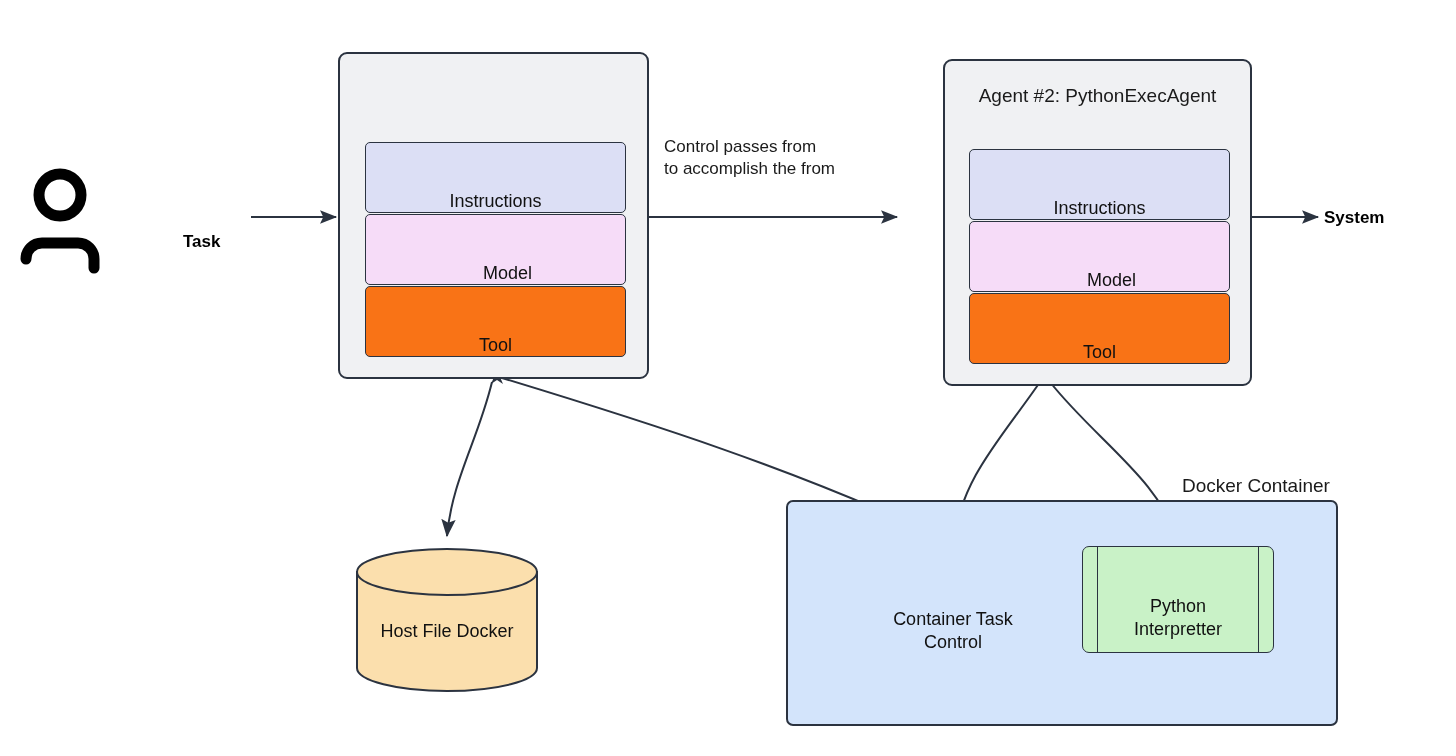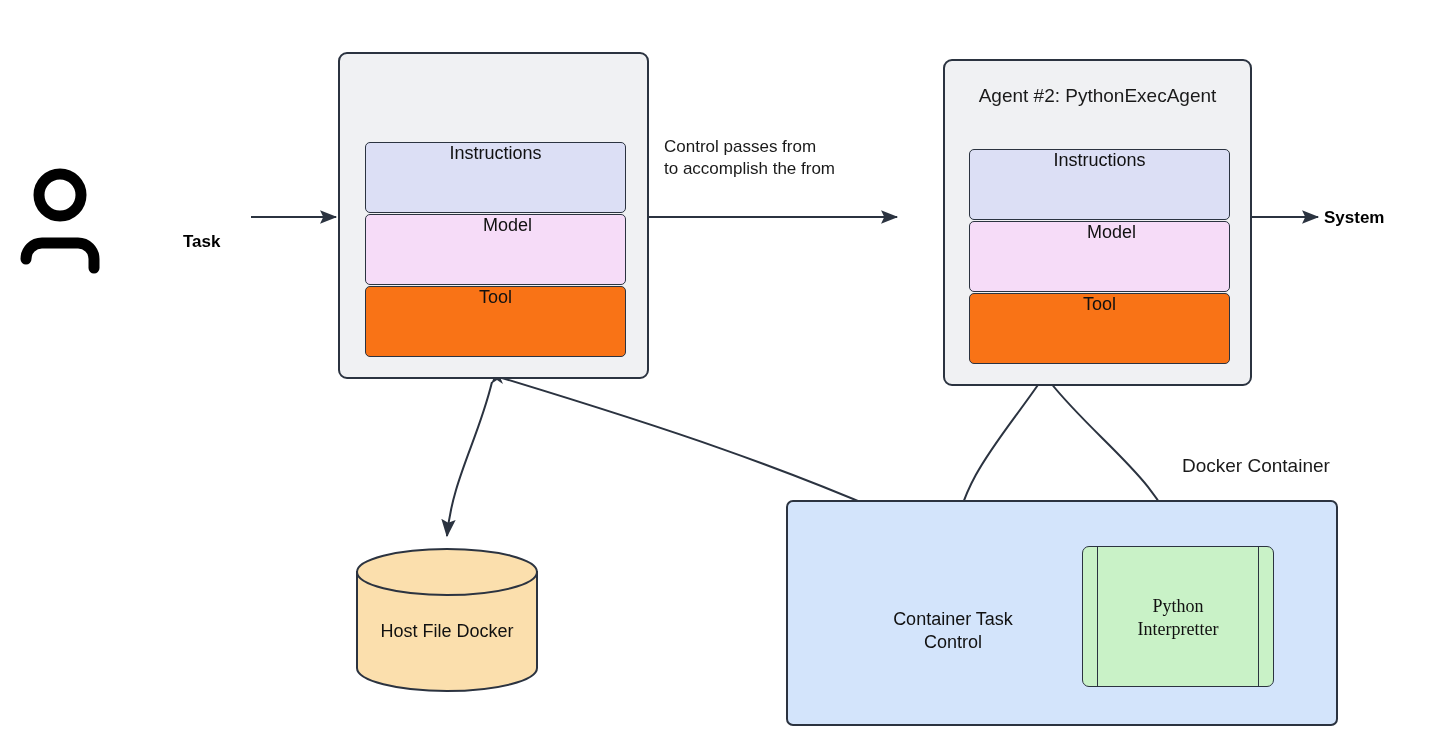--- a/index.html
+++ b/index.html
@@ -45,21 +45,21 @@
     color: #1a1a1a;
   }
 
   
   .slice {
     position: absolute;
     border: 1.6px solid #2b3340;
     border-radius: 5px;
     box-sizing: border-box;
     display: flex;
-    align-items: flex-start;
+    align-items: flex-end;
     justify-content: center;
     font-size: 18px;
     color: #111111;
   }
   .slice-instructions { background: #dcdff5; }
   .slice-model        { background: #f6dcf8; padding-left: 24px; }
   .slice-tool         { background: #f97316; }
 
   
   .docker-box {
@@ -203,25 +203,25 @@
   </div>
 
   <div class="flow-label" style="left:664px; top:136px; width:220px;">
     <div>Control passes from</div>
     <div>to accomplish the from</div>
   </div>
 
   <div class="endpoint-label" style="left:183px; top:208px;margin-top:24px;">Task</div>
   <div class="endpoint-label" style="left:1324px; top:208px;">System</div>
 
-  <div class="docker-caption" style="left:1182px; top:455px;">Docker Container</div>
+  <div class="docker-caption" style="left:1182px; top:475px;">Docker Container</div>
 
   <div class="docker-box" style="left:786px; top:500px; width:552px; height:226px;"></div>
 
-  <div class="proc-box" style="left:1082px; top:546px; width:192px; height:141px;font-family:Liberation Serif, serif;">
+  <div class="proc-box" style="left:1082px; top:546px; width:192px; height:107px;">
     <div class="proc-bar" style="left:14px;"></div>
     <div class="proc-bar" style="right:14px;"></div>
     <div class="proc-text" style="top:48px;">
       <div>Python</div>
       <div>Interpretter</div>
     </div>
   </div>
 
   <div class="cyl-text" style="left:357px; top:621px; width:180px;">Host File Docker</div>
 

